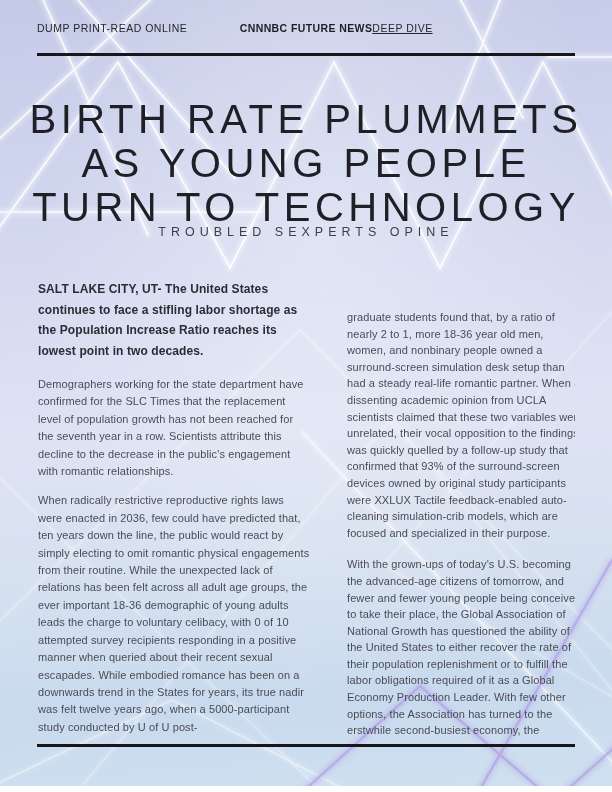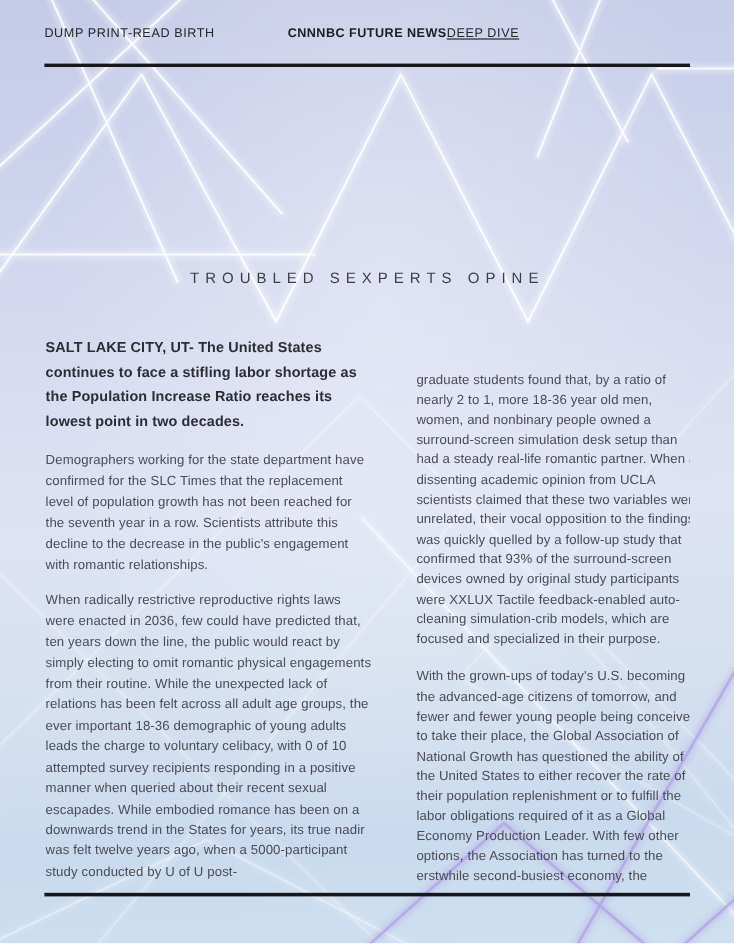--- a/index.html
+++ b/index.html
@@ -79,27 +79,30 @@
         <path d="M 560 796 L 625 738"></path>
       </g>
     </defs>
     <use href="#meshW" filter="url(#glow)" stroke-width="5" opacity=".5"></use>
     <use href="#meshW" stroke-width="1.7" opacity=".85"></use>
     <use href="#meshP" filter="url(#glow)" stroke-width="5" opacity=".55"></use>
     <use href="#meshP" stroke-width="2.2" opacity=".8"></use>
   </svg>
 
   <div class="masthead">
-    <span class="m-left">DUMP PRINT-READ BIRTH</span>
+    <span class="m-left">DUMP PRINT-READ ONLINE</span>
     <span class="m-center">CNNNBC FUTURE NEWS</span>
     <span class="m-right">DEEP DIVE</span>
   </div>
 
   <div class="rule rule-top"></div>
 
+  <h1 class="headline">BIRTH RATE PLUMMETS
+AS YOUNG PEOPLE
+TURN TO TECHNOLOGY</h1>
 
   <div class="subtitle">TROUBLED SEXPERTS OPINE</div>
 
   <div class="columns">
     <div class="col-left">
       <p class="lead">SALT LAKE CITY, UT- The United States continues to face a stifling labor shortage as the Population Increase Ratio reaches its lowest point in two decades.</p>
       <p class="body-p">Demographers working for the state department have confirmed for the SLC Times that the replacement level of population growth has not been reached for the seventh year in a row. Scientists attribute this decline to the decrease in the public's engagement with romantic relationships.</p>
       <p class="body-p">When radically restrictive reproductive rights laws were enacted in 2036, few could have predicted that, ten years down the line, the public would react by simply electing to omit romantic physical engagements from their routine. While the unexpected lack of relations has been felt across all adult age groups, the ever important 18-36 demographic of young adults leads the charge to voluntary celibacy, with 0 of 10 attempted survey recipients responding in a positive manner when queried about their recent sexual escapades. While embodied romance has been on a downwards trend in the States for years, its true nadir was felt twelve years ago, when a 5000-participant study conducted by U of U post-</p>
     </div>
     <div class="col-right">

